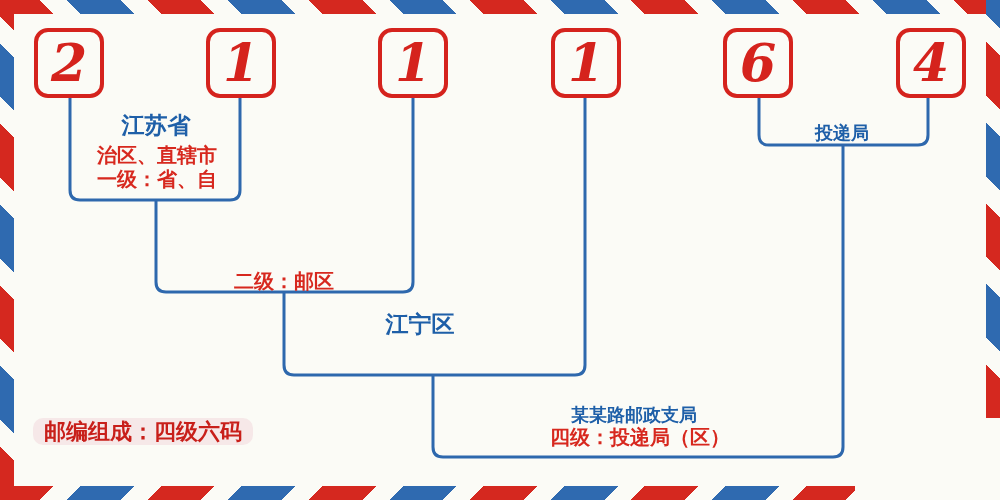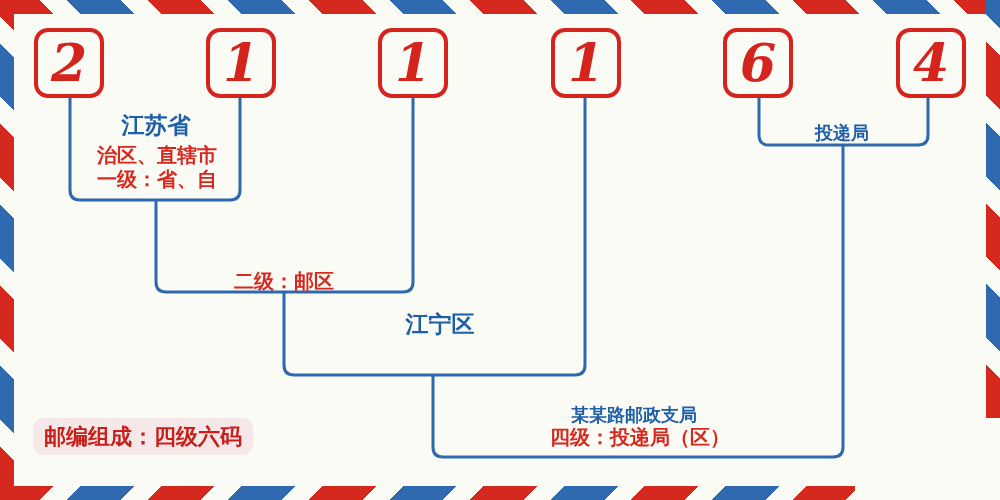--- a/index.html
+++ b/index.html
@@ -55,21 +55,21 @@
     white-space:nowrap;
     font-weight:bold;
     text-align:right;
   }
   .lbl.blue{color:#1e5fa8;font-size:23px;}
   .lbl.blue.small{font-size:18px;margin-top:12px;}
   .lbl.red{color:#d7281e;font-size:20px;line-height:24px;}
   
   .badge{
     position:absolute;left:33px;top:418px;
-    width:220px;height:37px;
+    width:220px;height:27px;
     background:#f6e8e8;
     border-radius:10px;
     display:flex;align-items:center;justify-content:center;
   }
   .badge span{
     color:#c81f1a;font-weight:bold;font-size:22px;
   }
 </style>
 </head>
 <body>
@@ -111,21 +111,21 @@
   </div>
 
   <div class="lbl blue" style="left:156px;top:110px;">江苏省</div>
   <div class="lbl red" style="left:157px;top:143px;">
     <div>治区、直辖市</div>
     <div>一级：省、自</div>
   </div>
 
   <div class="lbl red" style="left:284px;top:254px;margin-top:15px;">二级：邮区</div>
 
-  <div class="lbl blue" style="left:440px;top:309px;">江宁区</div>
+  <div class="lbl blue" style="left:420px;top:309px;">江宁区</div>
 
   <div class="lbl blue small" style="left:634px;top:391px;">某某路邮政支局</div>
   <div class="lbl red" style="left:640px;top:425px;">四级：投递局（区）</div>
 
   <div class="lbl blue small" style="left:842px;top:109px;">投递局</div>
 
   <div class="badge">
     <span>邮编组成：四级六码</span>
   </div>
 

